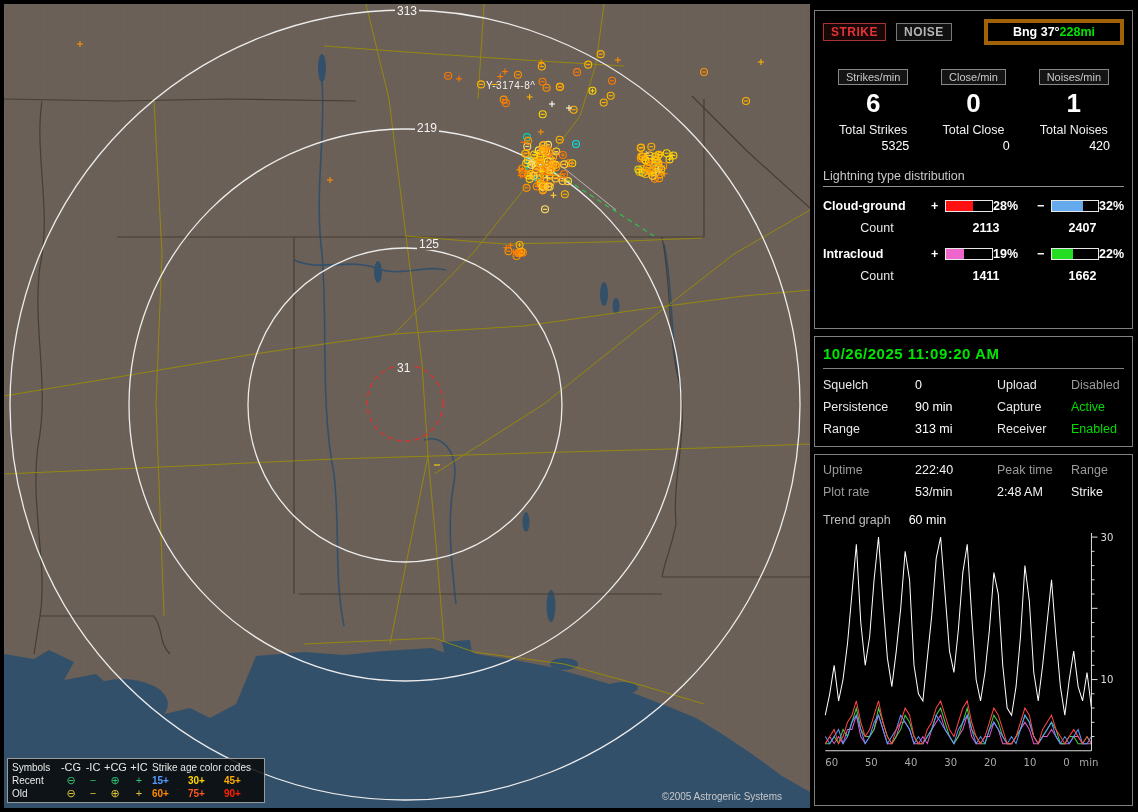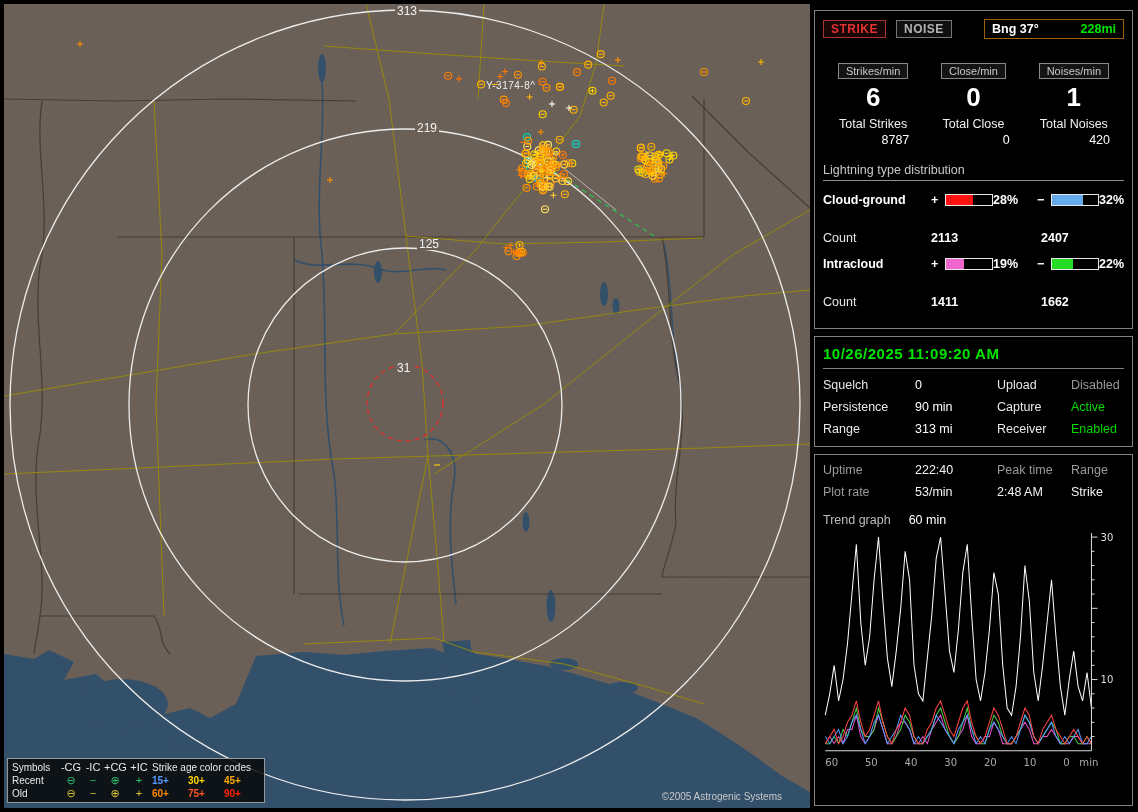--- a/index.html
+++ b/index.html
@@ -24,34 +24,34 @@
   
   .panel{position:absolute;left:814px;top:10px;width:319px;display:flex;flex-direction:column;gap:7px;color:#ddd;font-size:12.5px;}
   .box{background:#000;border:1px solid #808080;padding:8px;overflow:hidden;}
   .box-top{height:319px;}
   .box-mid{height:111px;}
   .box-bottom{height:352px;}
 
   .btn-row{display:flex;align-items:center;gap:10px;}
   .strike-btn{font-weight:bold;color:#e23333;background:#190707;border:1px solid #a83333;padding:1px 7px;font-size:12px;cursor:pointer;letter-spacing:0.5px;}
   .noise-btn{font-weight:bold;color:#b5b5b5;background:#101010;border:1px solid #777;padding:1px 7px;font-size:12px;cursor:pointer;letter-spacing:0.5px;}
-  .bng-box{margin-left:auto;display:flex;justify-content:space-between;width:140px;border:1px solid #a16207;background:#000;padding:2px 7px;font-weight:bold;font-size:12.5px;color:#fff;}
+  .bng-box{margin-left:auto;display:flex;justify-content:center;width:140px;border:4px solid #a16207;background:#000;padding:2px 7px;font-weight:bold;font-size:12.5px;color:#fff;}
   .bng-dist{color:#00e500;}
 
   .rate-grid{display:grid;grid-template-columns:1fr 1fr 1fr;margin-top:24px;text-align:center;row-gap:2px;}
   .rate-btn{display:inline-block;border:1px solid #888;background:#141414;color:#c8c8c8;font-size:11px;padding:1px 7px;cursor:pointer;}
   .rate-num{font-size:26px;font-weight:bold;color:#fff;line-height:32px;}
   .total-label{color:#f0f0f0;font-size:12.5px;margin-top:2px;}
   .total-val{text-align:right;padding-right:14px;color:#fff;font-size:12.5px;}
 
   .dist-title{margin-top:16px;padding-bottom:3px;border-bottom:1px solid #909090;color:#c8c8c8;}
   .dist-row{display:grid;grid-template-columns:108px 14px 48px 44px 14px 48px 1fr;align-items:center;margin-top:12px;font-weight:bold;color:#fff;}
   .bar{height:12px;border:1px solid #e8e8e8;background:#000;}
   .bar span{display:block;height:100%;}
-  .count-row{display:grid;grid-template-columns:108px 110px 1fr;margin-top:24px;color:#fff;}
+  .count-row{display:grid;grid-template-columns:108px 110px 1fr;margin-top:8px;color:#fff;text-align:center;}
   .count-row .cl{color:#e8e8e8;font-weight:normal;}
   .count-row b{font-weight:bold;}
 
   .datetime{color:#00e500;font-weight:bold;font-size:15px;letter-spacing:0.5px;padding-bottom:6px;border-bottom:1px solid #808080;margin-bottom:9px;}
   .kv-grid{display:grid;grid-template-columns:92px 82px 74px 1fr;row-gap:8px;}
   .kv-label{color:#e8e8e8;}
   .kv-val{color:#fff;}
 
   .stat-grid{display:grid;grid-template-columns:92px 82px 74px 1fr;row-gap:8px;}
   .stat-label{color:#9a9a9a;}
@@ -1035,21 +1035,21 @@
       <div class="rate-grid">
         <div><span class="rate-btn">Strikes/min</span></div>
         <div><span class="rate-btn">Close/min</span></div>
         <div><span class="rate-btn">Noises/min</span></div>
         <div class="rate-num">6</div>
         <div class="rate-num">0</div>
         <div class="rate-num">1</div>
         <div class="total-label">Total Strikes</div>
         <div class="total-label">Total Close</div>
         <div class="total-label">Total Noises</div>
-        <div class="total-val">8787</div>
+        <div class="total-val">5325</div>
         <div class="total-val">0</div>
         <div class="total-val">420</div>
       </div>
 
       <div class="dist-title">Lightning type distribution</div>
 
       <div class="dist-row">
         <span>Cloud-ground</span>
         <span>+</span>
         <span class="bar">

